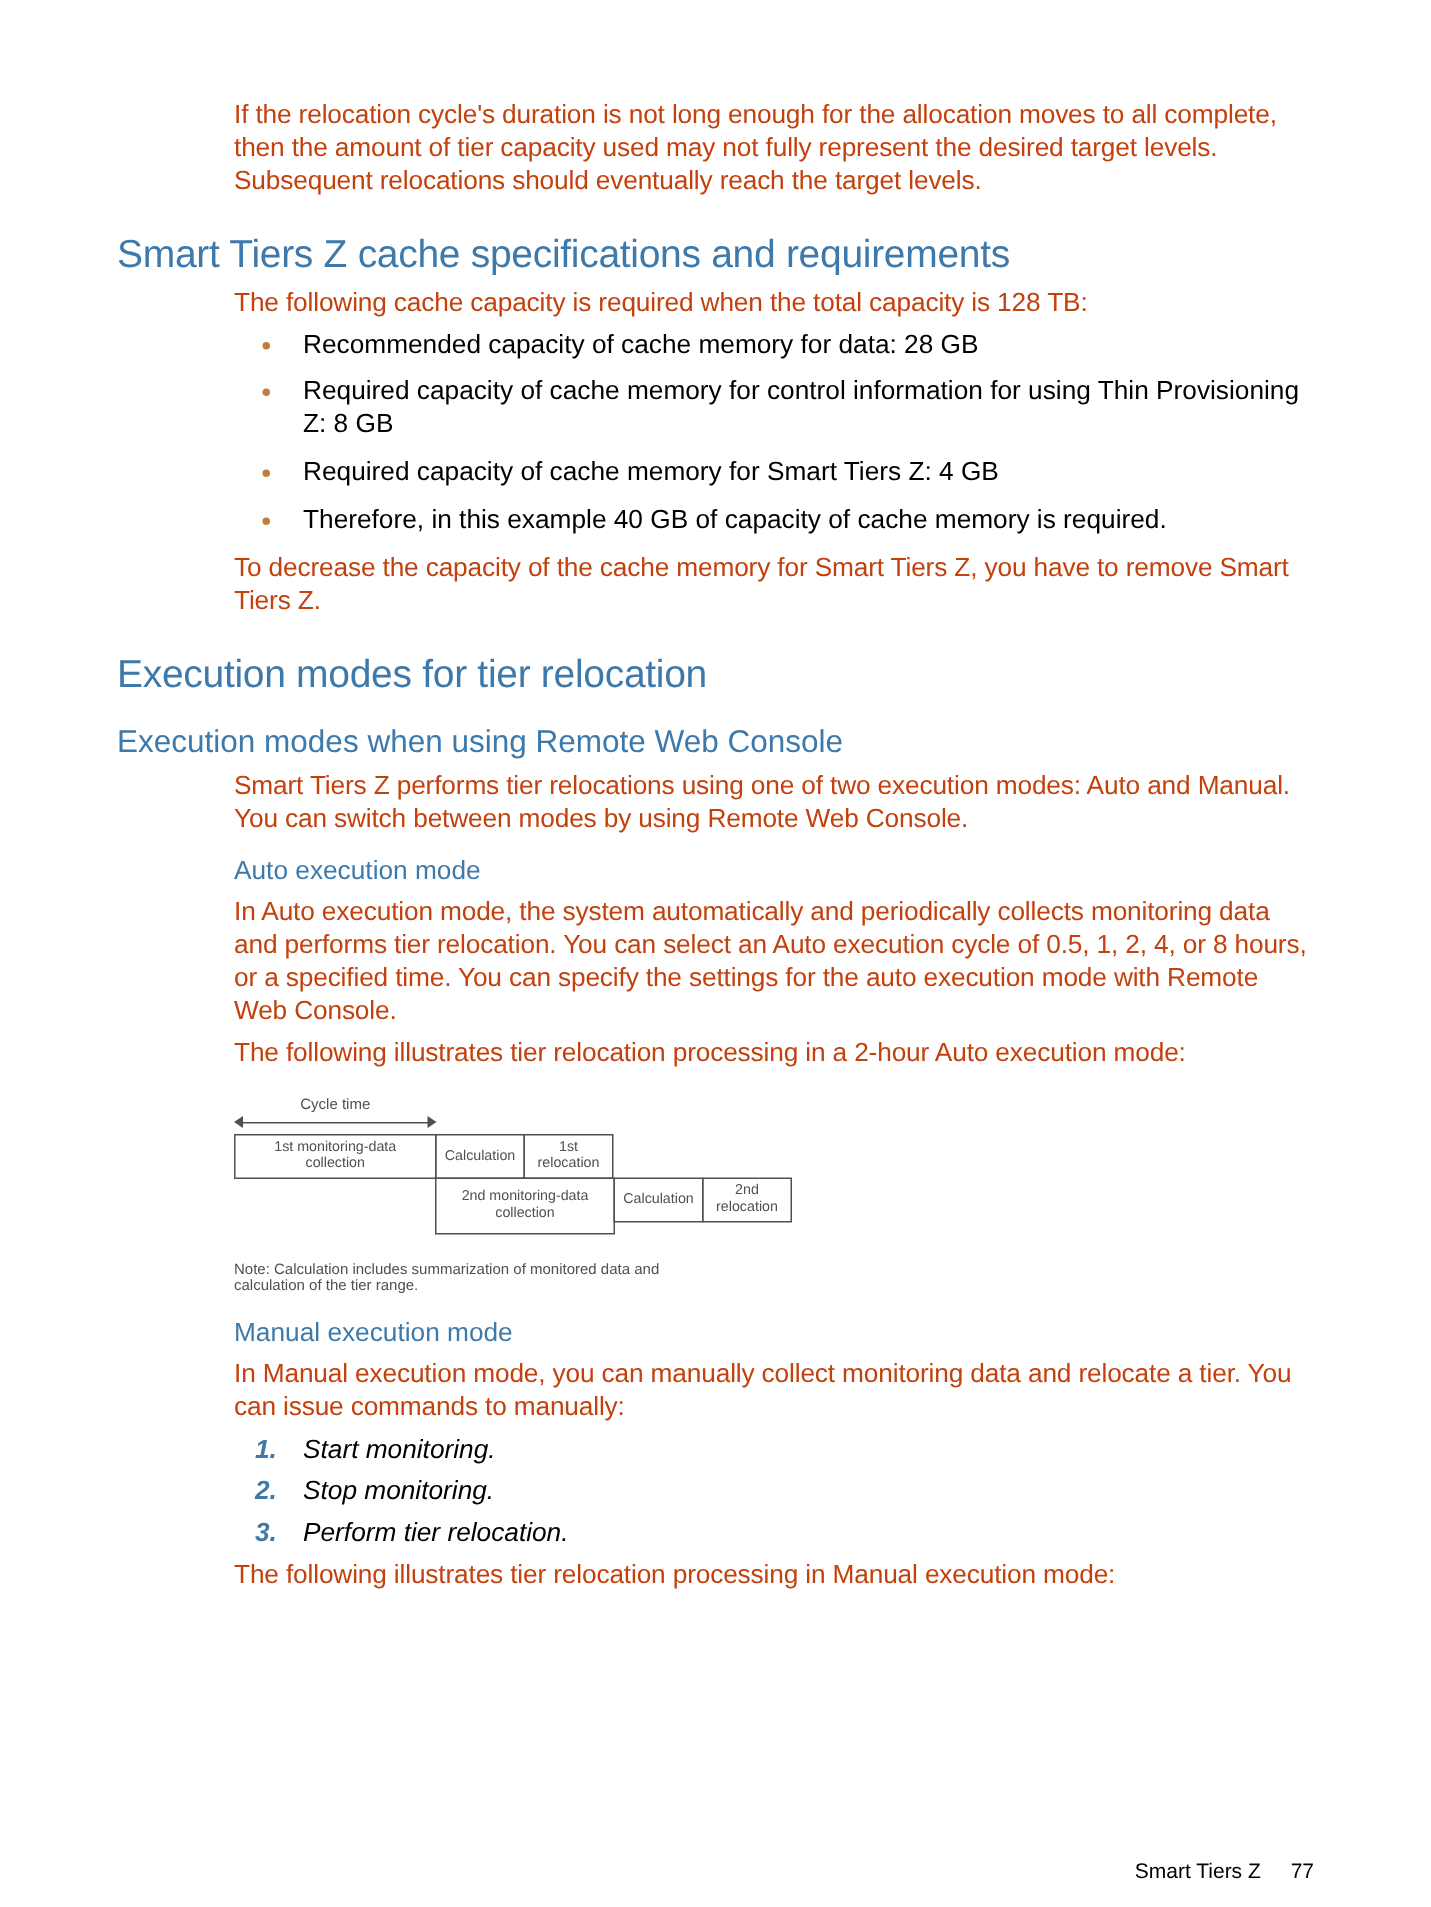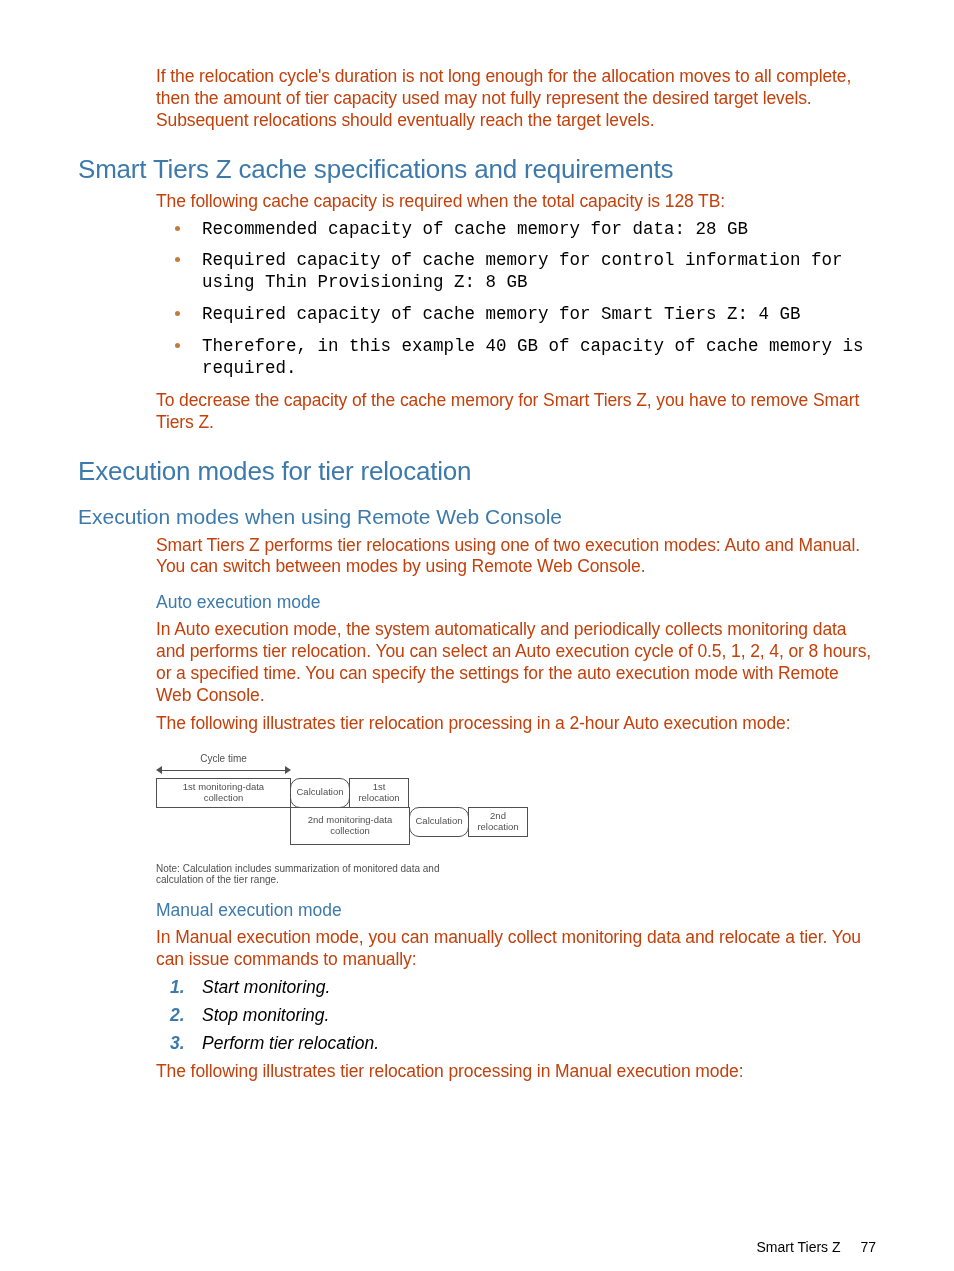--- a/index.html
+++ b/index.html
@@ -41,21 +41,20 @@
   }
   h4 {
     font-size: 17.5px;
     font-weight: 400;
     color: #3d7aab;
     margin: 14px 0 2px 78px;
   }
   ul {
     margin: 6px 0 6px 78px;
     padding-left: 36px;
-    font-family: Liberation Mono, monospace;
   }
   ul li {
     font-size: 17.5px;
     line-height: 1.25;
     padding-left: 10px;
     margin-bottom: 10px;
     font-weight: 300;
   }
   ul li::marker {
     color: #c47b3a;
@@ -136,21 +135,21 @@
     text-align: center;
     padding: 4px 14px;
     box-sizing: border-box;
     color: #505050;
     line-height: 1.1;
     display: flex;
     align-items: center;
     justify-content: center;
   }
   .b-monitor { width: 135px; height: 30px; }
-  .b-calc { width: 60px; height: 30px; border-radius: 10px; }
+  .b-calc { width: 60px; height: 30px; }
   .b-reloc { width: 60px; height: 30px; }
   .dnote {
     font-size: 10px;
     margin: 18px 0 0 0;
     color: #505050;
     line-height: 1.15;
     width: 320px;
   }
   .footer {
     position: absolute;

